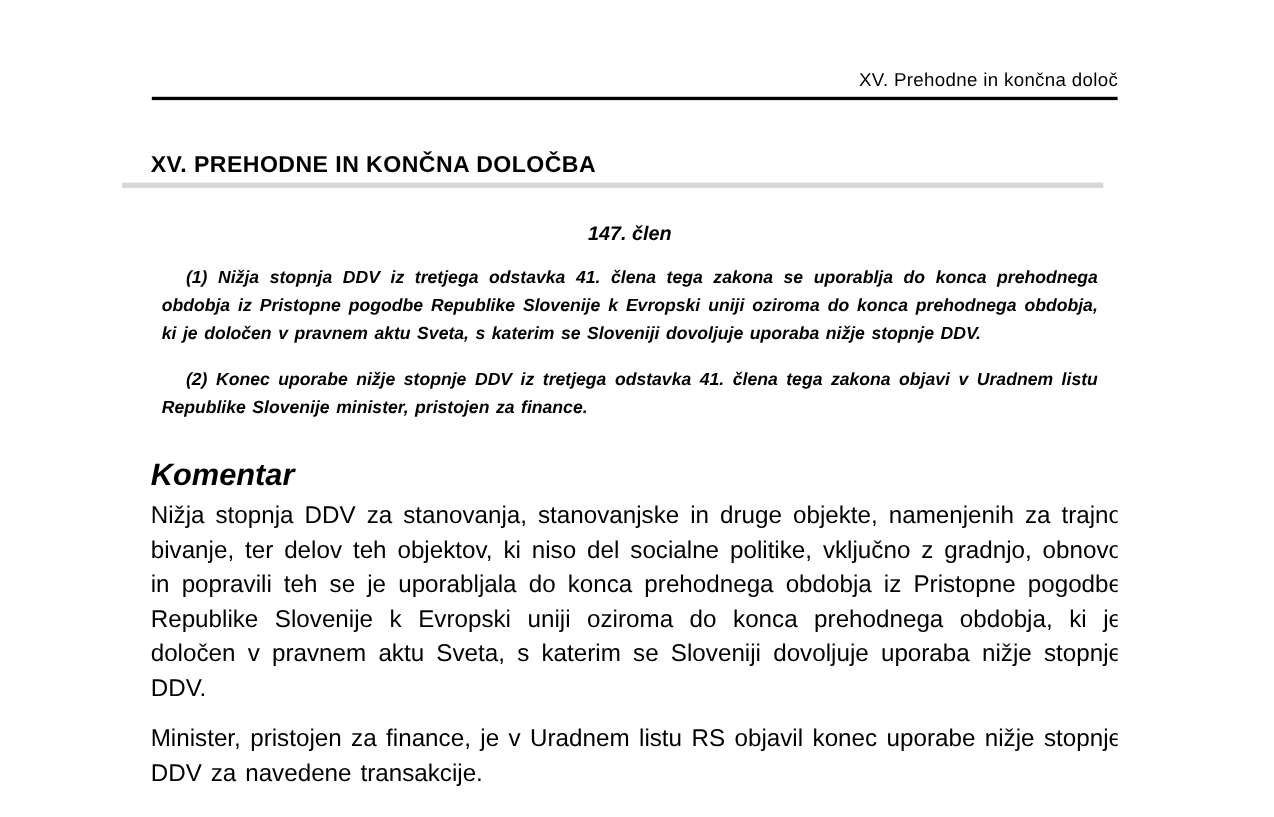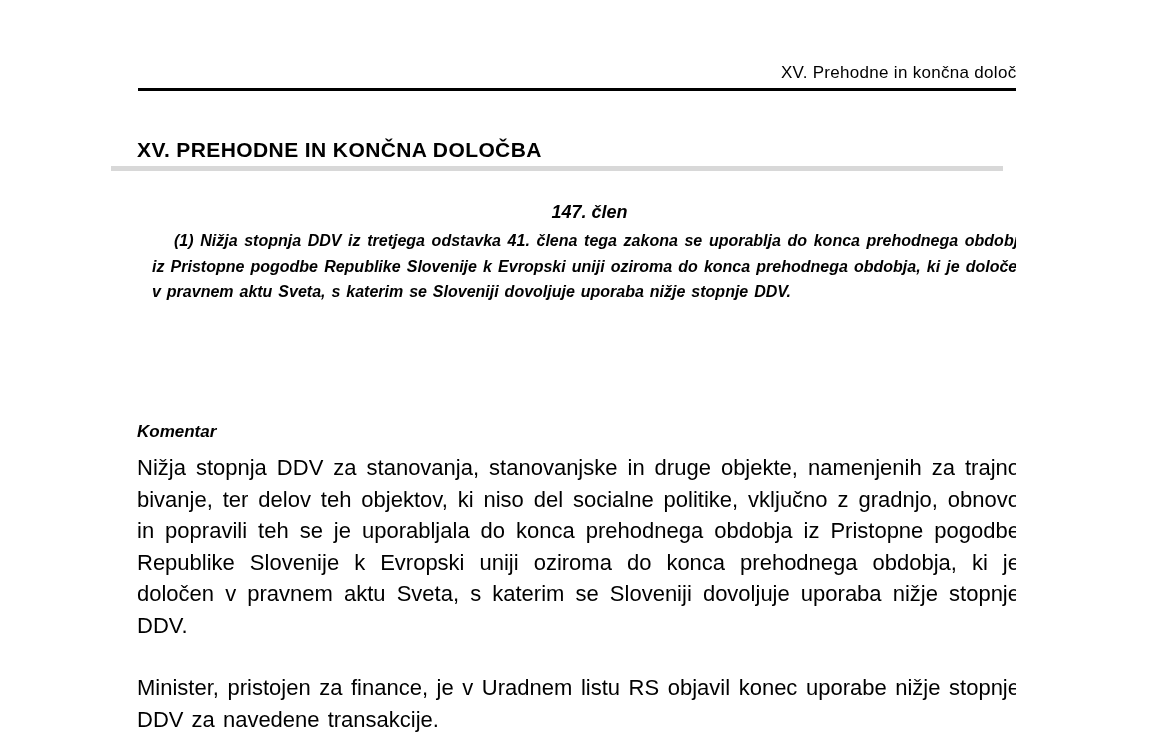--- a/index.html
+++ b/index.html
@@ -49,83 +49,84 @@
     position: absolute;
     top: 166px;
     left: 111px;
     width: 892px;
     height: 5px;
     background: #d8d8d8;
   }
   .article {
     position: absolute;
     top: 200px;
-    left: 148px;
+    left: 131px;
     width: 883px;
     font-style: italic;
     font-weight: bold;
   }
   .article-number {
     text-align: center;
     font-size: 18px;
     line-height: 24px;
   }
   .article-subtitle {
     text-align: center;
     font-size: 18px;
     line-height: 24px;
     margin-bottom: 6px;
   }
   .law-paragraph {
-    margin: 4px;
+    margin: 16px;
     font-size: 16px;
     line-height: 25.5px;
     text-align: justify;
     text-indent: 22px;
     word-spacing: 1.5px;
   }
   .commentary {
     position: absolute;
     top: 418px;
     left: 137px;
     width: 883px;
   }
   .commentary-heading {
-    font-size: 17px;
+    font-size: 28px;
     font-weight: bold;
     font-style: italic;
     line-height: 28px;
   }
   .commentary-paragraph {
     margin: 6px 0 0 0;
     font-size: 22px;
     line-height: 31.5px;
     text-align: justify;
     word-spacing: 2px;
   }
   .commentary-paragraph + .commentary-paragraph {
-    margin-top: 31px;
+    margin-top: 14px;
   }
 </style>
 </head>
 <body>
 
 <div class="page">
 
   <div class="running-header">XV. Prehodne in končna določba</div>
 
   <div class="header-rule"></div>
 
   <div class="section-heading">XV. PREHODNE IN KONČNA DOLOČBA</div>
 
   <div class="section-rule"></div>
 
   <section class="article">
     <div class="article-number">147. člen</div>
     <p class="law-paragraph">(1) Nižja stopnja DDV iz tretjega odstavka 41. člena tega zakona se uporablja do konca prehodnega obdobja iz Pristopne pogodbe Republike Slovenije k Evropski uniji oziroma do konca prehodnega obdobja, ki je določen v pravnem aktu Sveta, s katerim se Sloveniji dovoljuje uporaba nižje stopnje DDV.</p>
+    <p class="law-paragraph">(2) Konec uporabe nižje stopnje DDV iz tretjega odstavka 41. člena tega zakona objavi v Uradnem listu Republike Slovenije minister, pristojen za finance.</p>
   </section>
 
   <section class="commentary">
     <div class="commentary-heading">Komentar</div>
     <p class="commentary-paragraph">Nižja stopnja DDV za stanovanja, stanovanjske in druge objekte, namenjenih za trajno bivanje, ter delov teh objektov, ki niso del socialne politike, vključno z gradnjo, obnovo in popravili teh se je uporabljala do konca prehodnega obdobja iz Pristopne pogodbe Republike Slovenije k Evropski uniji oziroma do konca prehodnega obdobja, ki je določen v pravnem aktu Sveta, s katerim se Sloveniji dovoljuje uporaba nižje stopnje DDV.</p>
     <p class="commentary-paragraph">Minister, pristojen za finance, je v Uradnem listu RS objavil konec uporabe nižje stopnje DDV za navedene transakcije.</p>
   </section>
 
 </div>
 

